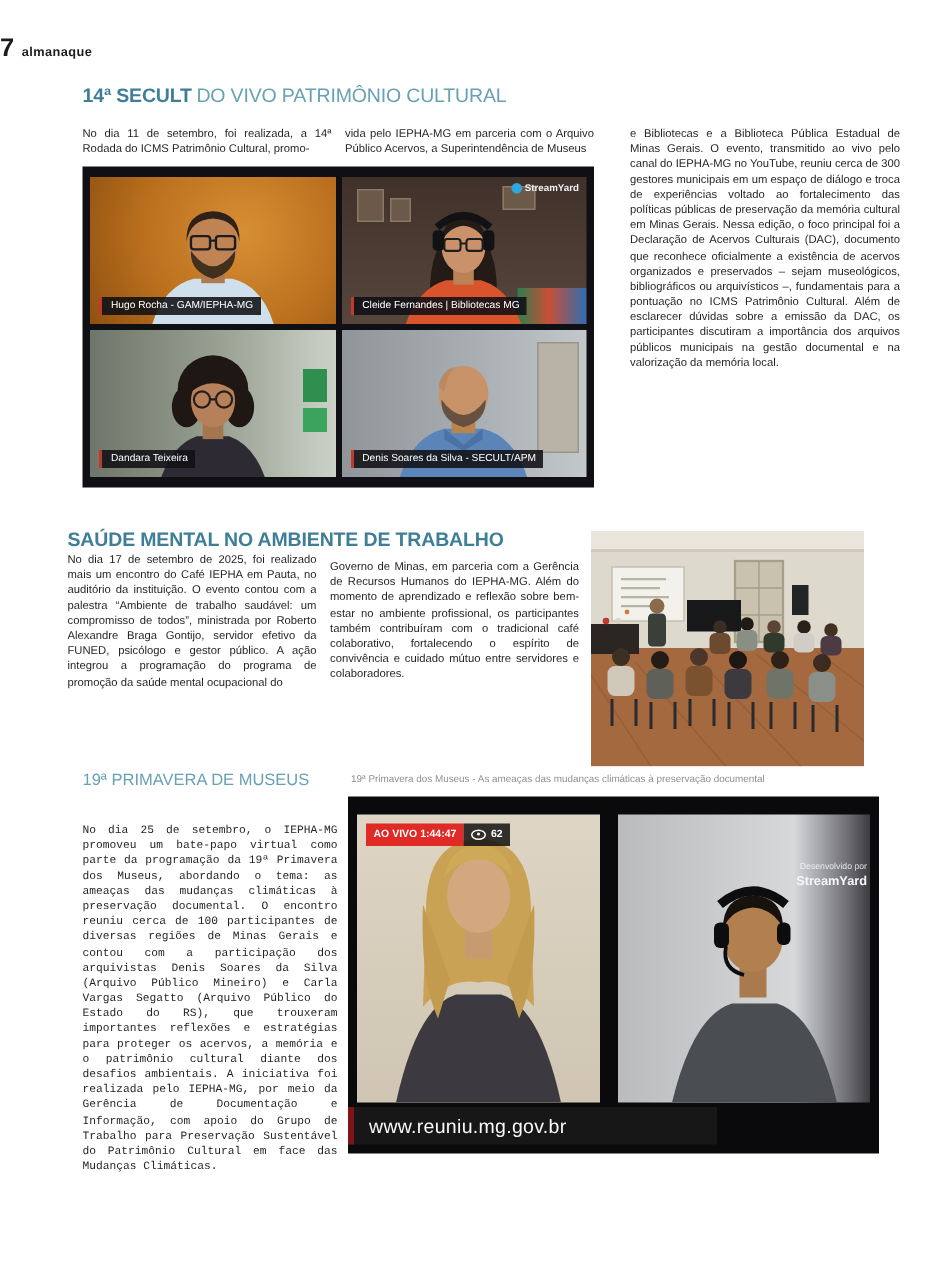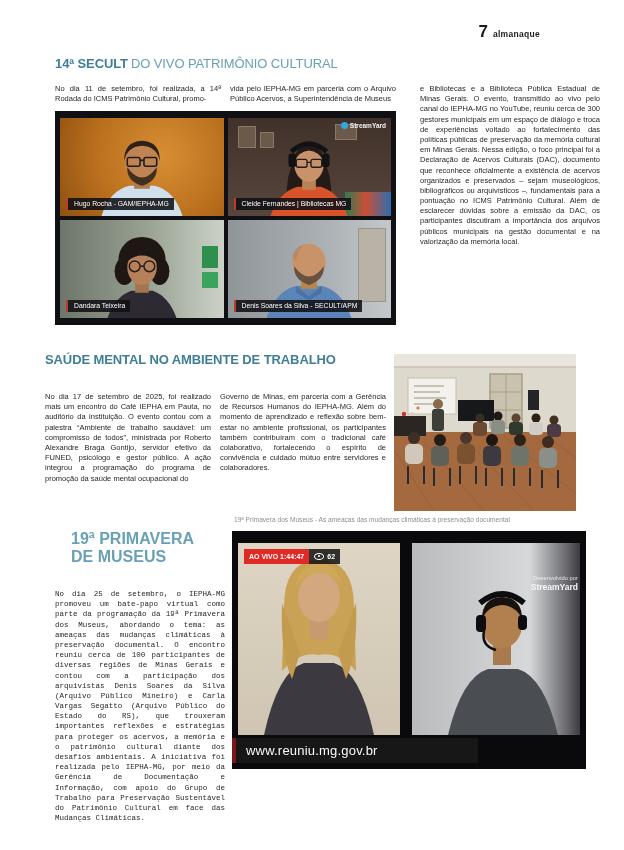--- a/index.html
+++ b/index.html
@@ -1,28 +1,28 @@
 <!DOCTYPE html>
 <html><head>
 <meta charset="utf-8">
 <style>
   html,body { margin:0; padding:0; background:#ffffff; }
   .page {
     position:relative; width:624px; height:850px; background:#ffffff;
     overflow:hidden; font-family:"Liberation Sans", sans-serif; color:#231f20;
   }
   
-  .page-head { position:absolute; top:22px; left:0; width:540px; text-align:right; }
+  .page-head { position:absolute; top:22px; left:0; width:540px; text-align:left; }
   .pnum  { font-size:17px; font-weight:bold; color:#1c1c1c; vertical-align:baseline; }
   .brand { font-size:8.5px; font-weight:bold; color:#1c1c1c; margin-left:5px; letter-spacing:.3px; }
 
   
   .title  { margin:0; font-size:13px; font-weight:bold; color:#3e7f97; letter-spacing:-.1px; }
   .title .tl { font-weight:normal; color:#68a1b5; margin-left:3px; }
-  .title-light { margin:16px; font-size:16px; font-weight:bold; color:#68a1b5; }
+  .title-light { margin:0; font-size:11px; font-weight:normal; color:#68a1b5; }
   p.col { margin:0; font-size:7.5px; line-height:1.36; text-align:justify; color:#231f20; overflow:hidden; }
 
   
   .art1 { position:absolute; left:55px; top:56px; width:531px; }
   .a1-body { margin-top:13px; display:flex; }
   .a1-left { width:341px; margin-right:24px; flex:none; }
   .a1-cols { display:flex; gap:9px; margin-bottom:7px; }
   .a1-cols .col { width:166px; flex:none; }
   .c3 { width:180px; flex:none; }
 
@@ -45,21 +45,21 @@
              display:flex; align-items:center; gap:2px; }
   .sy-dot  { width:7px; height:7px; border-radius:50%; background:#2fa8e0; display:inline-block; }
   .frame  { position:absolute; background:#6b5a4a; border:1px solid #8a7766; }
   .poster { position:absolute; background:#2f8f4e; }
   .blanket{ position:absolute; right:0; bottom:0; width:46px; height:24px;
             background:linear-gradient(90deg,#2e7d4f,#c94f35 45%,#2f6db0); }
   .shelf  { position:absolute; right:5px; top:8px; width:26px; height:72px; background:#b9b3a7; border:1px solid #9a958b; }
 
   
   .art2 { position:absolute; left:45px; top:352px; width:531px; }
-  .a2-cols { margin-top:25px; display:flex; gap:9px; }
+  .a2-cols { margin-top:1px; display:flex; gap:9px;align-items:center; }
   .a2-cols .col { width:166px; flex:none; }
   .a2-photo { position:absolute; right:0; top:2px; width:182px; height:157px; overflow:hidden; }
   .a2-photo svg { display:block; }
 
   
   .art3 { position:absolute; left:55px; top:514px; width:531px; }
   .a3-left { width:170px; }
   .a3-left .col { width:170px; margin-top:23px;font-family:Liberation Mono, monospace; }
   .a3-video { position:absolute; left:177px; top:2px; width:354px; }
   .vcaption { font-size:6.6px; color:#8f8f8f; margin:0 0 8px 2px; white-space:nowrap; overflow:hidden; }

